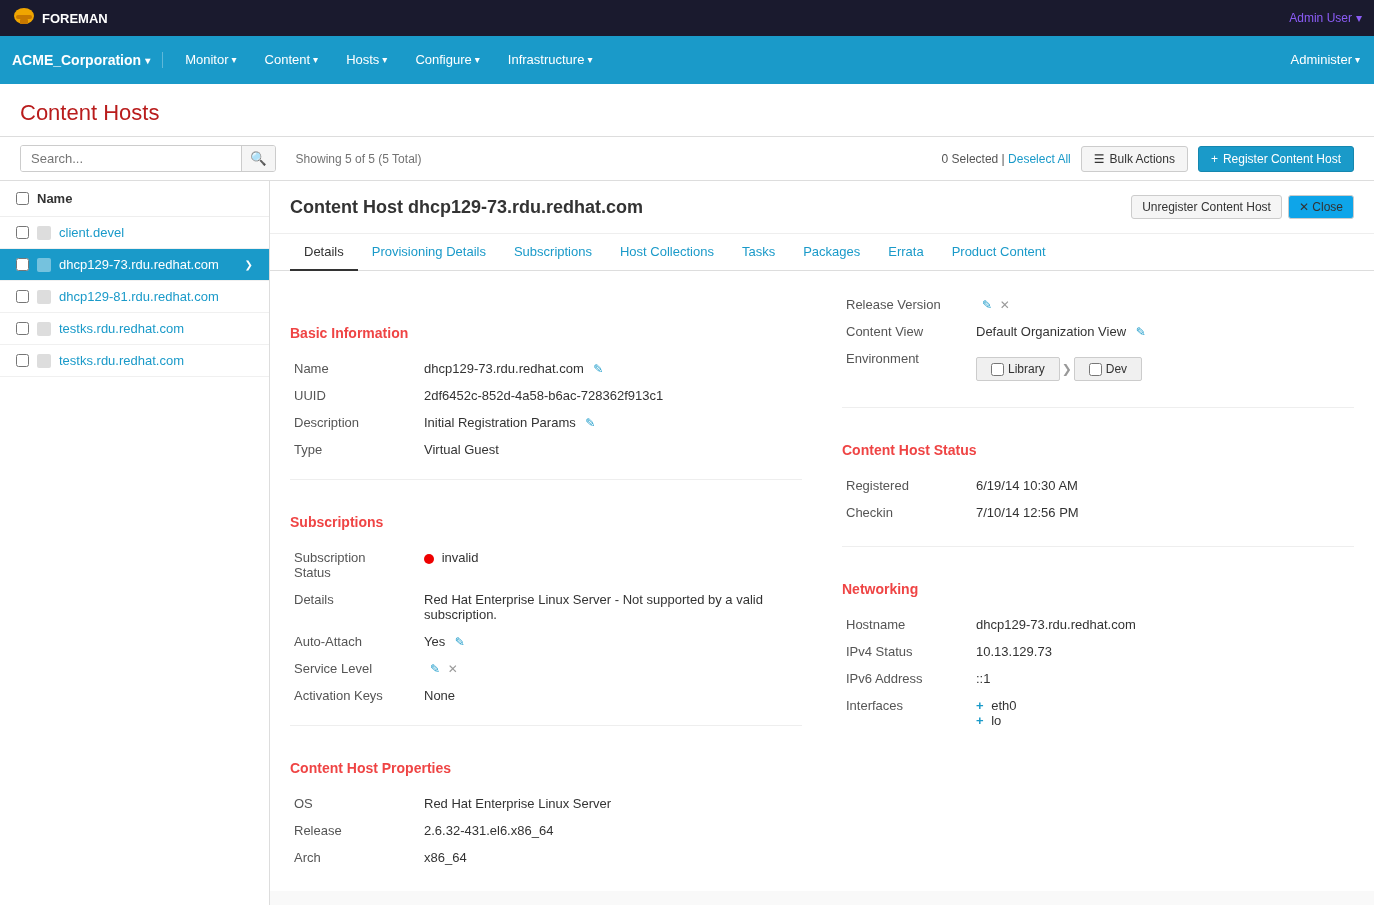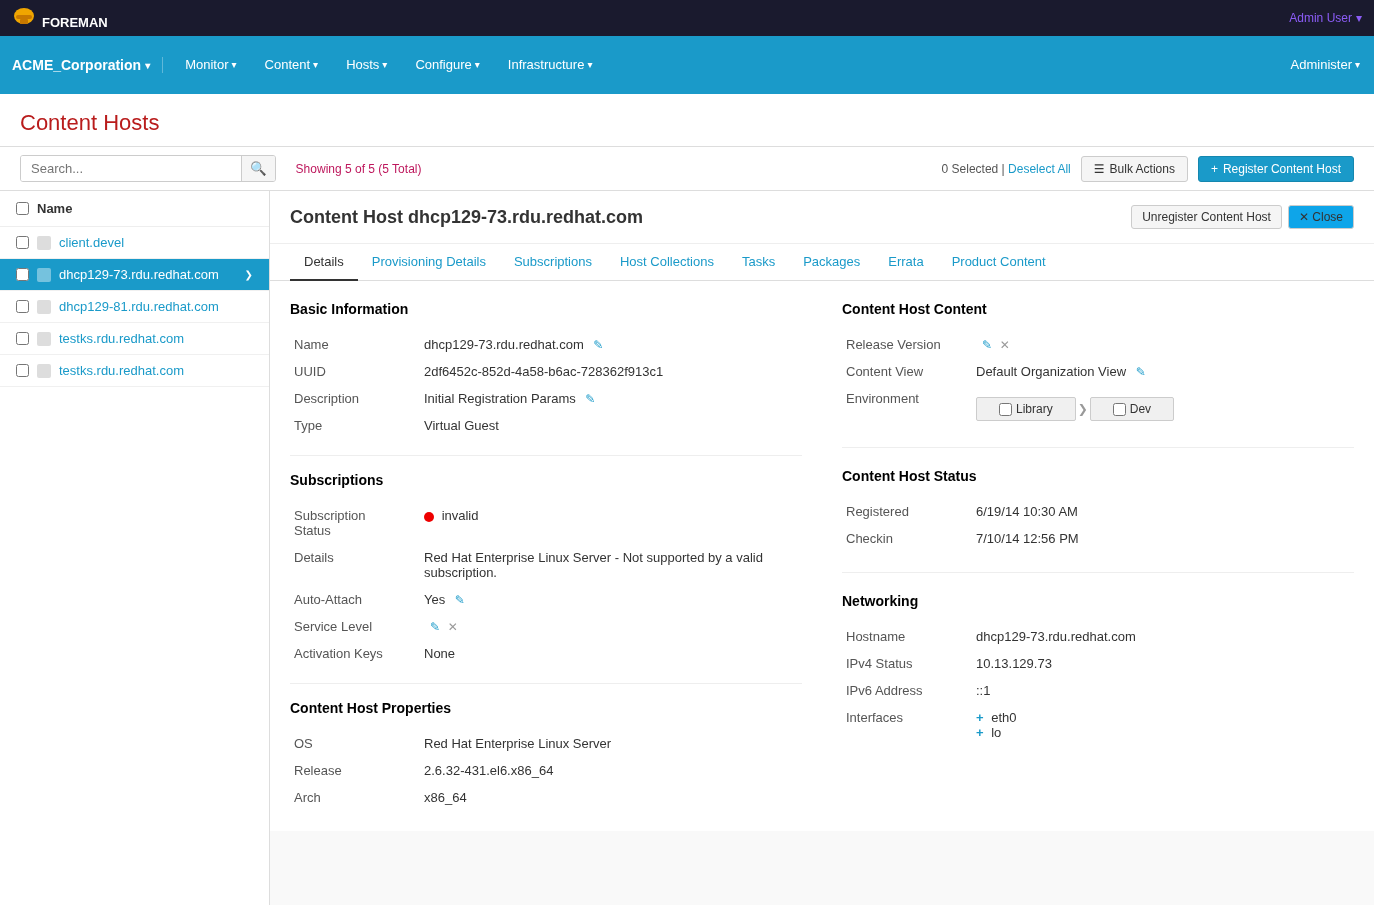--- a/index.html
+++ b/index.html
@@ -1,39 +1,39 @@
 <!DOCTYPE html>
 <html><head>
   <meta charset="utf-8">
   <style>
     * { box-sizing: border-box; margin: 0; padding: 0; }
     body { font-family: "Helvetica Neue", Arial, sans-serif; font-size: 13px; color: #333; background: #f5f5f5; }
 
     
     .top-bar { background: #1a1a2e; display: flex; align-items: center; height: 36px; padding: 0 12px; }
-    .top-bar-logo { display: flex; align-items: flex-end; gap: 6px; color: #fff; font-size: 13px; font-weight: bold; margin-right: 4px; }
+    .top-bar-logo { display: flex; align-items: center; gap: 6px; color: #fff; font-size: 13px; font-weight: bold; margin-right: 4px; }
     .top-bar-right { margin-left: auto; color: #8b5cf6; font-size: 12px; display: flex; align-items: center; gap: 4px; }
 
     
-    .main-nav { background: #1a9ac9; display: flex; align-items: center; height: 58px; padding: 0 0 0 12px; }
+    .main-nav { background: #1a9ac9; display: flex; align-items: center; height: 48px; padding: 0 0 0 12px; }
     .org-selector { background: transparent; border: none; color: #fff; font-size: 14px; font-weight: bold; cursor: pointer; display: flex; align-items: center; gap: 4px; padding: 0 12px 0 0; border-right: 1px solid rgba(255,255,255,0.3); margin-right: 8px; }
     .nav-item { color: #fff; font-size: 13px; padding: 0 14px; cursor: pointer; display: flex; align-items: center; gap: 3px; height: 40px; line-height: 40px; }
     .nav-right { margin-left: auto; }
     .caret { font-size: 10px; }
 
     
     .page-header { background: #fff; padding: 16px 20px 10px; border-bottom: 1px solid #ddd; }
     .page-title { font-size: 22px; font-weight: 300; color: #b91c1c; }
 
     
     .toolbar { background: #fff; border-bottom: 1px solid #ddd; padding: 8px 20px; display: flex; align-items: center; gap: 10px; }
     .search-box { display: flex; border: 1px solid #ccc; border-radius: 3px; overflow: hidden; }
     .search-box input { border: none; padding: 5px 10px; font-size: 13px; width: 220px; outline: none; }
     .search-box button { background: #f5f5f5; border: none; border-left: 1px solid #ccc; padding: 5px 8px; cursor: pointer; color: #666; }
-    .showing-text { font-size: 12px; color: #be185d; margin-left: 10px; }
+    .showing-text { font-size: 12px; color: #737373; margin-left: 10px; }
     .toolbar-right { margin-left: auto; display: flex; align-items: center; gap: 10px; }
     .selected-info { font-size: 12px; color: #555; }
     .deselect-link { color: #1a9ac9; cursor: pointer; text-decoration: none; }
     .btn { padding: 5px 12px; border-radius: 3px; cursor: pointer; font-size: 12px; border: 1px solid; display: inline-flex; align-items: center; gap: 5px; }
     .btn-default { background: #f5f5f5; border-color: #ccc; color: #333; }
     .btn-primary { background: #1a9ac9; border-color: #1587af; color: #fff; }
 
     
     .main-layout { display: flex; height: calc(100vh - 150px); overflow: hidden; }
 
@@ -61,33 +61,33 @@
     .btn-close { background: #0ea5e9; border-color: #ccc; color: #333; }
 
     
     .tabs { display: flex; border-bottom: 1px solid #ddd; padding: 0 20px; background: #fff; }
     .tab { padding: 10px 14px; cursor: pointer; font-size: 13px; color: #1a9ac9; border-bottom: 2px solid transparent; margin-bottom: -1px; }
     .tab.active { color: #333; border-bottom: 2px solid #333; font-weight: 500; }
 
     
     .detail-body { padding: 20px; display: flex; gap: 40px; }
     .detail-col { flex: 1; }
-    .section-title { font-size: 14px; font-weight: bold; color: #000000; margin-bottom: 14px; }
+    .section-title { font-size: 14px; font-weight: bold; color: #ef4444; margin-bottom: 14px; margin-top: 34px; }
     .detail-table { width: 100%; border-collapse: collapse; }
     .detail-table tr td { padding: 6px 4px; vertical-align: top; font-size: 13px; }
     .detail-table tr td:first-child { color: #555; width: 130px; white-space: nowrap; }
     .detail-table tr td:last-child { color: #333; }
     .edit-icon { color: #1a9ac9; cursor: pointer; font-size: 12px; margin-left: 6px; }
     .delete-icon { color: #999; cursor: pointer; font-size: 12px; margin-left: 4px; }
     .divider { border: none; border-top: 1px solid #eee; margin: 16px 0; }
     .status-dot { display: inline-block; width: 10px; height: 10px; border-radius: 50%; background: #e00; margin-right: 4px; vertical-align: middle; }
 
     
     .env-breadcrumb { display: flex; align-items: center; margin-top: 6px; }
-    .env-node { display: flex; align-items: center; background: #f0f0f0; border: 1px solid #ccc; padding: 4px 22px; font-size: 12px; color: #333; border-radius: 2px; }
+    .env-node { display: flex; align-items: center; background: #f0f0f0; border: 1px solid #ccc; padding: 4px 14px; font-size: 12px; color: #333; border-radius: 2px; }
     .env-node input[type=checkbox] { margin-right: 4px; }
     .env-arrow { margin: 0 2px; color: #999; font-size: 12px; }
 
     .section-divider { border: none; border-top: 1px solid #eee; margin: 20px 0; }
 
     .plus-icon { color: #1a9ac9; font-weight: bold; margin-right: 4px; }
   </style>
 </head>
 <body>
 
@@ -321,21 +321,20 @@
             <tr>
               <td>Arch</td>
               <td>x86_64</td>
             </tr>
           </tbody>
             </table>
         </div>
 
         <div class="detail-col">
 
-          <div class="section-title">Content Host Content</div>
           <table class="detail-table">
             <tbody>
                 <tr>
               <td>Release Version</td>
               <td>
                 <span class="edit-icon">✎</span>
                 <span class="delete-icon">✕</span>
               </td>
             </tr>
             <tr>

